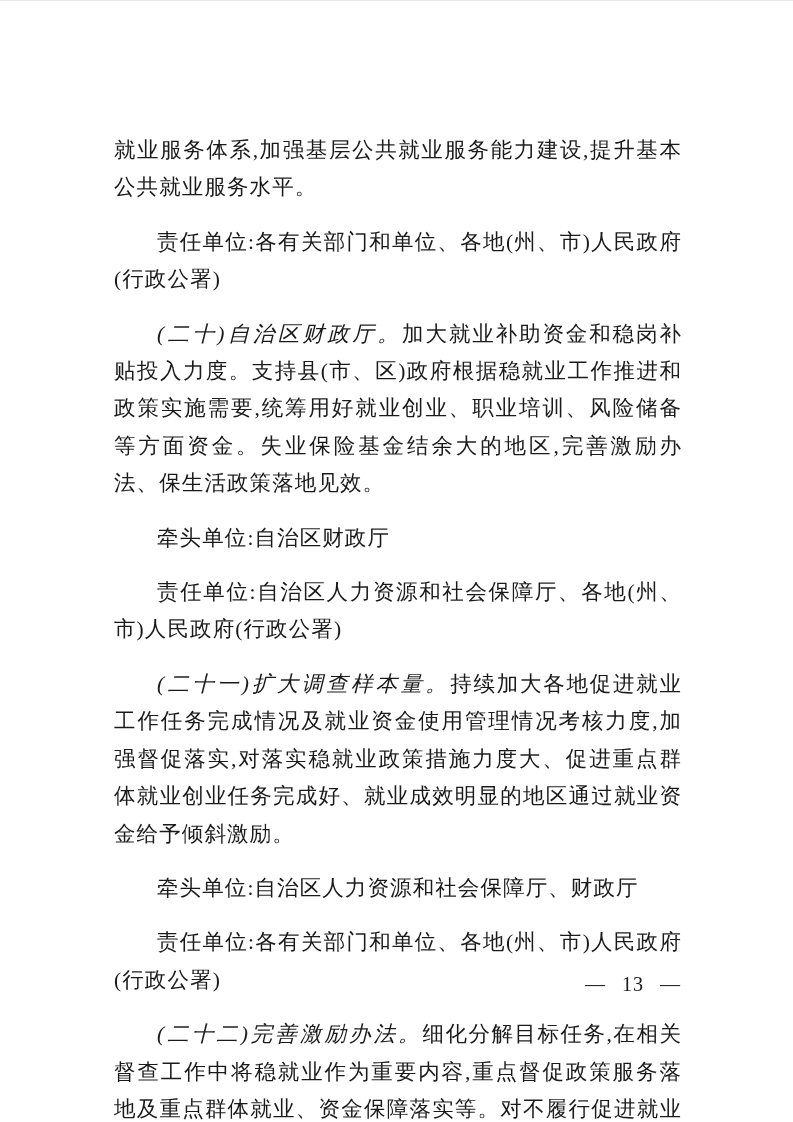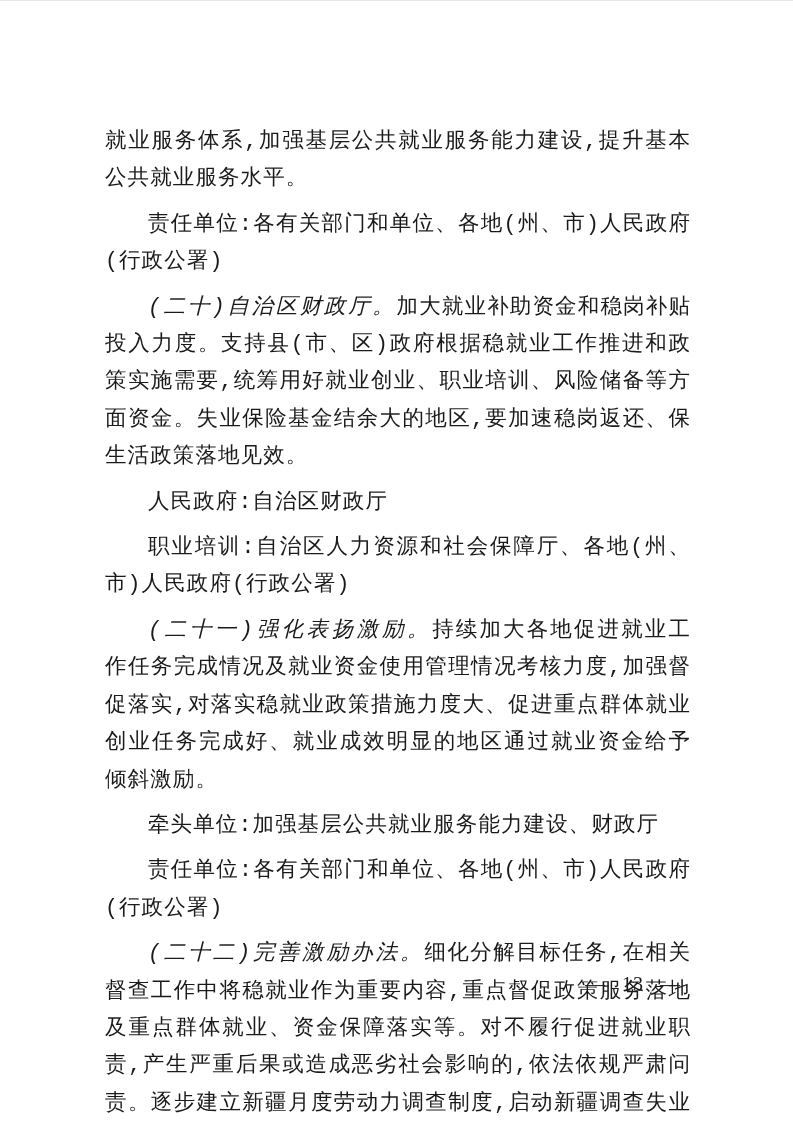--- a/index.html
+++ b/index.html
@@ -22,23 +22,22 @@
     left: 97px;
     top: 114px;
     width: 602px;
     font-size: 21.5px;
     line-height: 37.4px;
     letter-spacing: 1.1px;
     text-align: justify;
     text-justify: inter-ideograph;
   }
   p.para {
-    margin: 8px;
+    margin: 17px;
     padding: 0;
-    font-family: Liberation Mono, monospace;
   }
   p.para.indent {
     text-indent: 2em;
   }
   .kai {
     font-style: italic;
     letter-spacing: 2.6px;
   }
   .page-number {
     position: absolute;
@@ -51,22 +50,22 @@
     white-space: nowrap;
   }
 </style>
 </head>
 <body>
 
 <div class="page">
   <div class="doc">
       <p class="para"><span class="body-seg">就业服务体系,加强基层公共就业服务能力建设,提升基本公共就业服务水平。</span></p>
       <p class="para indent"><span class="body-seg">责任单位:各有关部门和单位、各地(州、市)人民政府(行政公署)</span></p>
-      <p class="para indent"><span class="kai">(二十)自治区财政厅。</span><span class="body-seg">加大就业补助资金和稳岗补贴投入力度。支持县(市、区)政府根据稳就业工作推进和政策实施需要,统筹用好就业创业、职业培训、风险储备等方面资金。失业保险基金结余大的地区,要加速稳岗返还、保生活政策落地见效。</span></p>
-      <p class="para indent"><span class="body-seg">人民政府:自治区财政厅</span></p>
-      <p class="para indent"><span class="body-seg">职业培训:自治区人力资源和社会保障厅、各地(州、市)人民政府(行政公署)</span></p>
-      <p class="para indent"><span class="kai">(二十一)强化表扬激励。</span><span class="body-seg">持续加大各地促进就业工作任务完成情况及就业资金使用管理情况考核力度,加强督促落实,对落实稳就业政策措施力度大、促进重点群体就业创业任务完成好、就业成效明显的地区通过就业资金给予倾斜激励。</span></p>
-      <p class="para indent"><span class="body-seg">牵头单位:加强基层公共就业服务能力建设、财政厅</span></p>
+      <p class="para indent"><span class="kai">(二十)自治区财政厅。</span><span class="body-seg">加大就业补助资金和稳岗补贴投入力度。支持县(市、区)政府根据稳就业工作推进和政策实施需要,统筹用好就业创业、职业培训、风险储备等方面资金。失业保险基金结余大的地区,完善激励办法、保生活政策落地见效。</span></p>
+      <p class="para indent"><span class="body-seg">牵头单位:自治区财政厅</span></p>
+      <p class="para indent"><span class="body-seg">责任单位:自治区人力资源和社会保障厅、各地(州、市)人民政府(行政公署)</span></p>
+      <p class="para indent"><span class="kai">(二十一)扩大调查样本量。</span><span class="body-seg">持续加大各地促进就业工作任务完成情况及就业资金使用管理情况考核力度,加强督促落实,对落实稳就业政策措施力度大、促进重点群体就业创业任务完成好、就业成效明显的地区通过就业资金给予倾斜激励。</span></p>
+      <p class="para indent"><span class="body-seg">牵头单位:自治区人力资源和社会保障厅、财政厅</span></p>
       <p class="para indent"><span class="body-seg">责任单位:各有关部门和单位、各地(州、市)人民政府(行政公署)</span></p>
       <p class="para indent"><span class="kai">(二十二)完善激励办法。</span><span class="body-seg">细化分解目标任务,在相关督查工作中将稳就业作为重要内容,重点督促政策服务落地及重点群体就业、资金保障落实等。对不履行促进就业职责,产生严重后果或造成恶劣社会影响的,依法依规严肃问责。逐步建立新疆月度劳动力调查制度,启动新疆调查失业率按月度统计发布制度,加强和充实调查力量、扩大调查样本量,做好化解失业风险的政策储备和应对预案。</span></p>
     </div>
   <div class="page-number">— 13 —</div>
 </div>
 
 </body></html>

